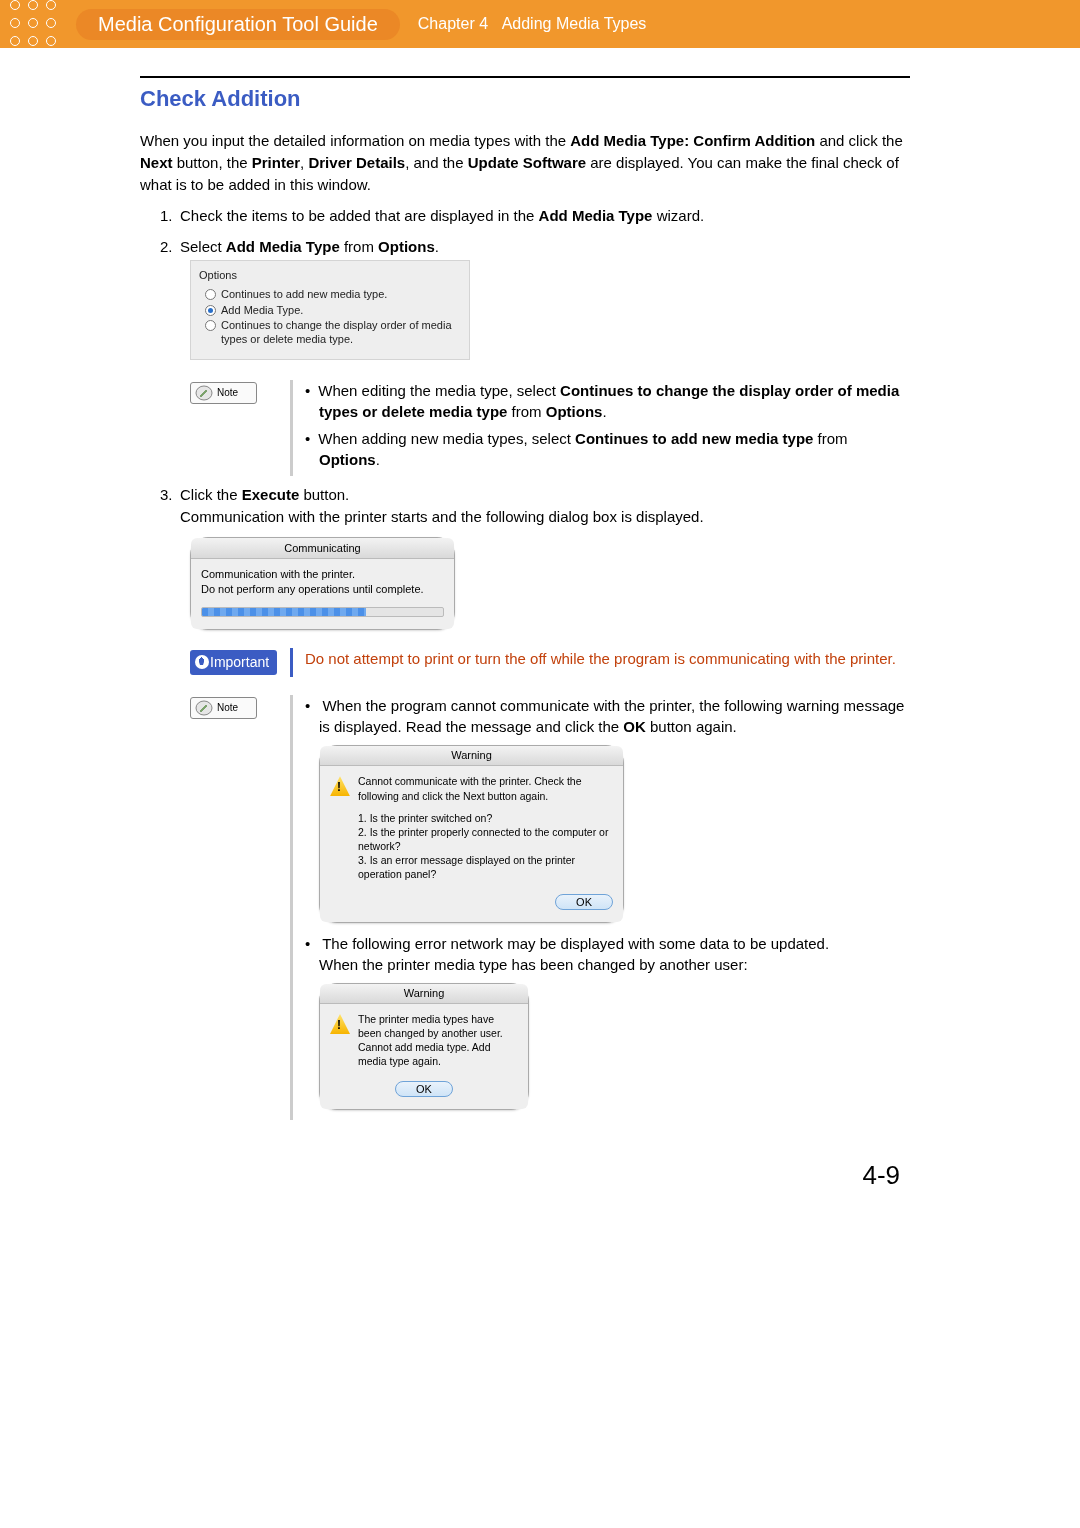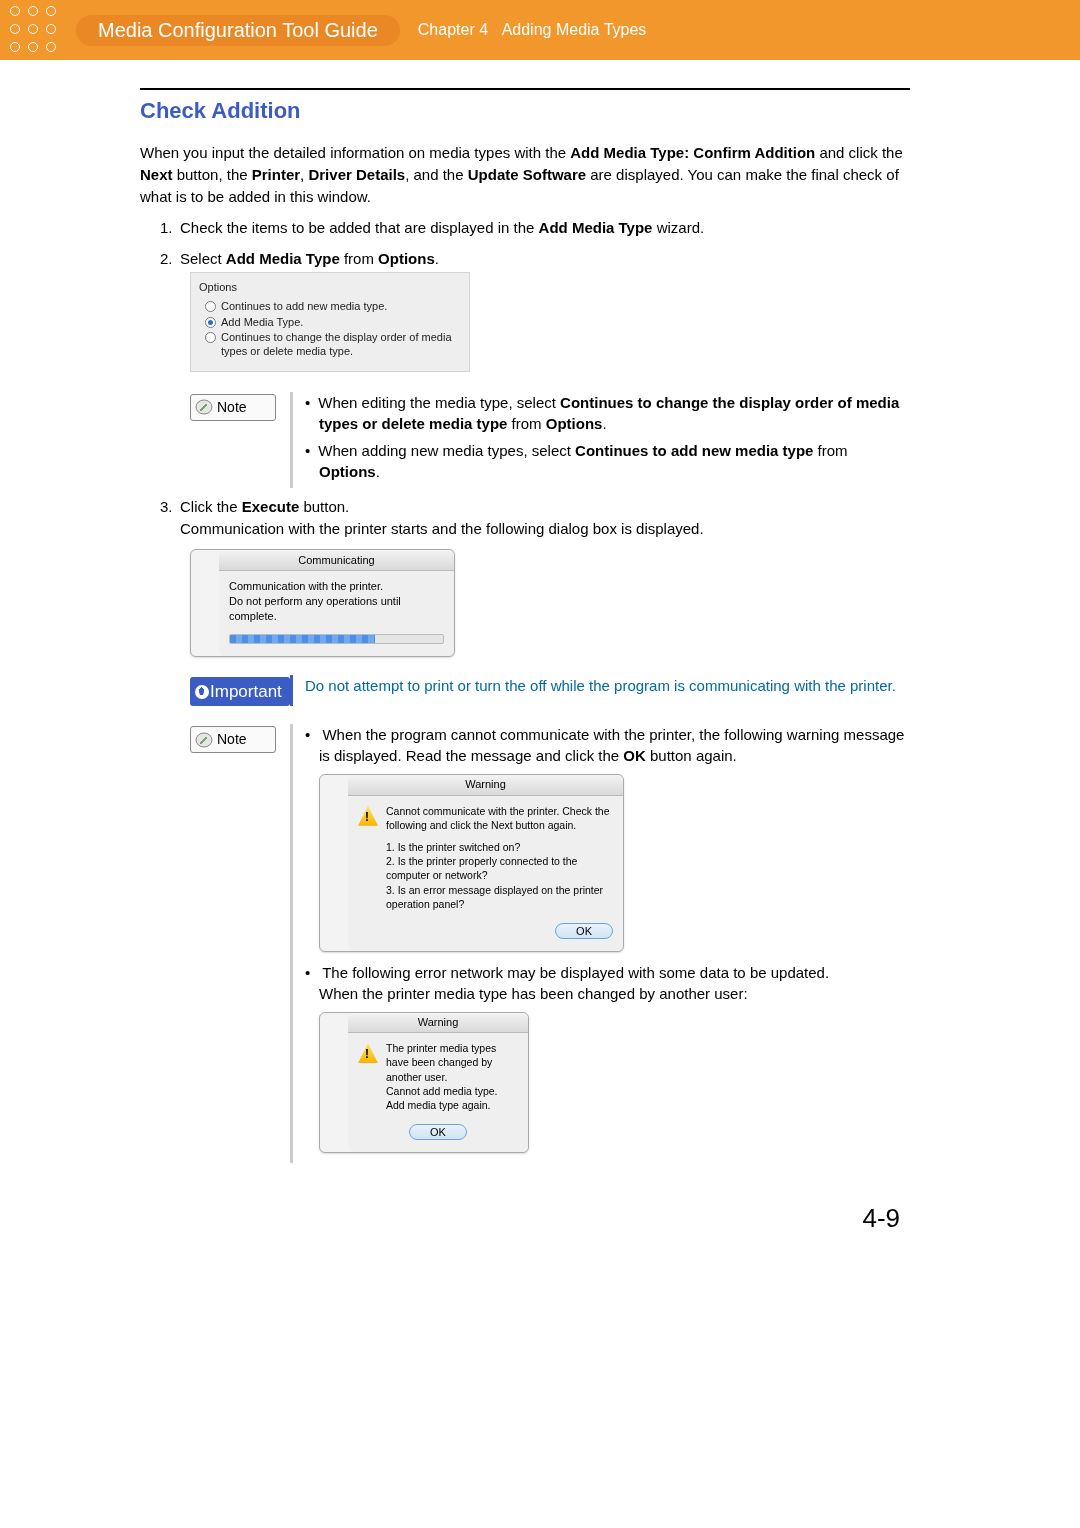--- a/index.html
+++ b/index.html
@@ -5,21 +5,21 @@
   * { box-sizing: border-box; margin: 0; padding: 0; }
   body {
     font-family: Arial, Helvetica, sans-serif;
     font-size: 15px;
     color: #000;
     background: #fff;
     width: 1080px;
   }
   .header {
     background: #f1972c;
-    height: 60px;
+    height: 48px;
     display: flex;
     align-items: center;
     padding-left: 10px;
     color: #fff;
   }
   .dots-grid {
     display: grid;
     grid-template-columns: repeat(3, 12px);
     grid-template-rows: repeat(3, 12px);
     gap: 6px;
@@ -66,45 +66,44 @@
     content: ""; position: absolute; width: 5px; height: 5px; background: #2a6fc8;
     border-radius: 50%; top: 2px; left: 2px;
   }
 
   
   .callout { display: flex; margin: 18px 0 8px 30px; }
   .badge-col { width: 100px; flex: 0 0 100px; padding-top: 2px; }
   .badge {
     display: inline-flex; align-items: center;
     border: 1px solid #888; border-radius: 3px;
-    padding: 2px 28px 2px 4px; font-size: 14px; background: #fafafa;
+    padding: 2px 18px 2px 4px; font-size: 10px; background: #fafafa;
   }
   .badge svg { margin-right: 4px; }
   .callout-divider { width: 3px; background: #ccc; margin: 0 12px 0 0; }
   .callout-divider.important { background: #3b5cc3; }
   .callout-body { flex: 1; font-size: 15px; line-height: 1.4; }
   .callout-body ul { list-style: none; padding-left: 0; }
   .callout-body ul li::before { content: "•"; margin: 0 8px 0 0; }
   .callout-body ul li { margin-bottom: 6px; text-indent: -14px; padding-left: 14px; }
   .important-badge {
     display: inline-flex; align-items: center;
     background: #3b5cc3; color: #fff; border-radius: 3px;
-    padding: 2px 8px 2px 4px; font-size: 17px;
-  }
-  .important-text { color: #0369a1; }
+    padding: 2px 8px 2px 4px; font-size: 14px;
+  }
+  .important-text { color: #c2410c; }
 
   
   .dialog {
     margin: 8px 0 10px 30px;
     width: 265px;
-    border: 1px solid #aaa; border-radius: 6px;
+    border: 1px solid #aaa; border-radius: 18px;
     font-family: "Lucida Grande", Arial, sans-serif;
     background: #f3f3f3;
     box-shadow: 0 1px 2px rgba(0,0,0,0.15);
-    padding-left: 28px;
   }
   .dialog .titlebar {
     background: linear-gradient(#f3f3f3,#d9d9d9);
     border-bottom: 1px solid #bbb;
     border-radius: 6px 6px 0 0;
     text-align: center; font-size: 11px; padding: 2px 0;
   }
   .dialog .dcontent { background: #efefef; padding: 8px 10px 12px 10px; font-size: 11px; line-height: 1.35; border-radius: 0 0 6px 6px;}
   .progress {
     margin-top: 10px; height: 10px; width: 100%;

